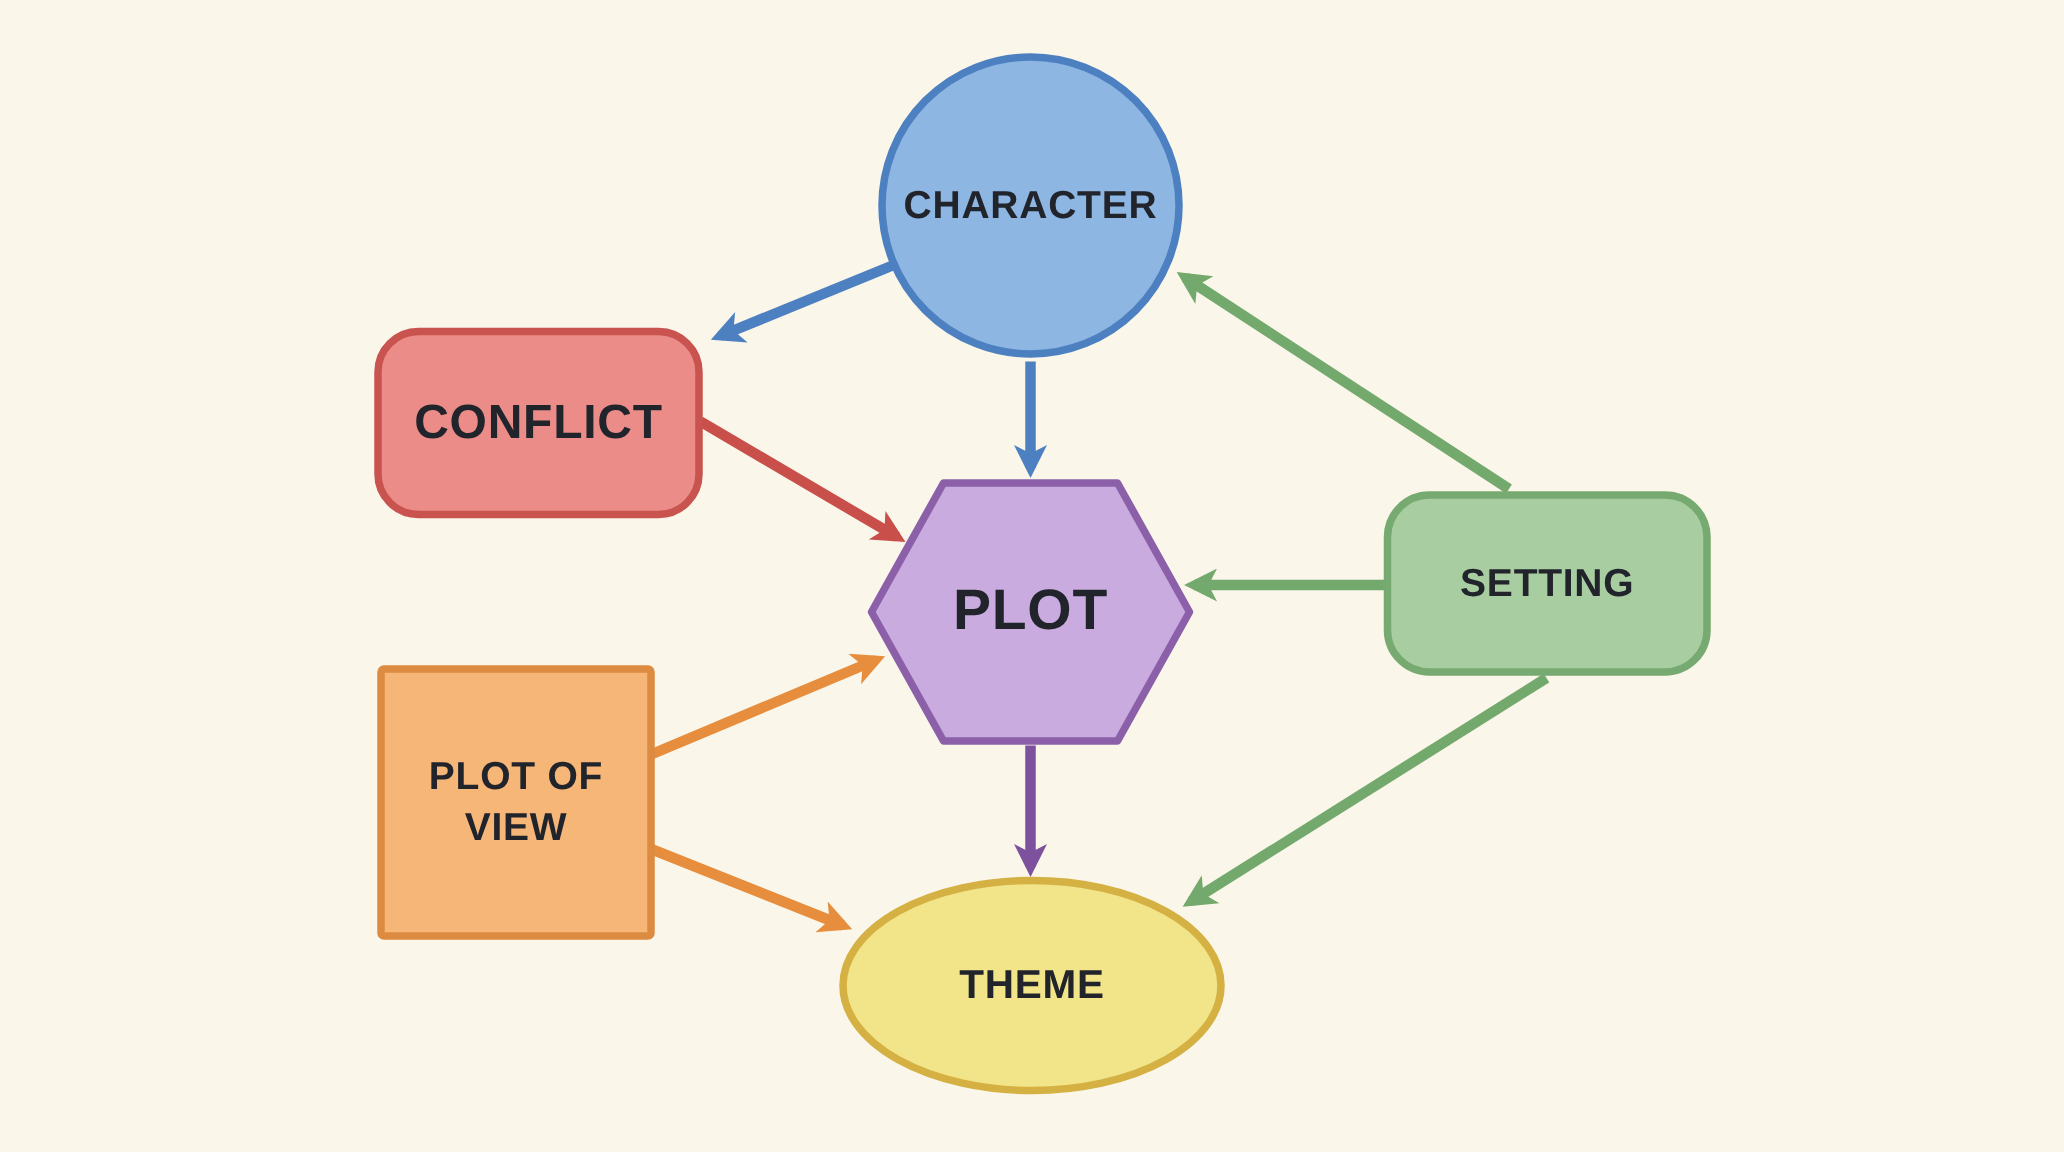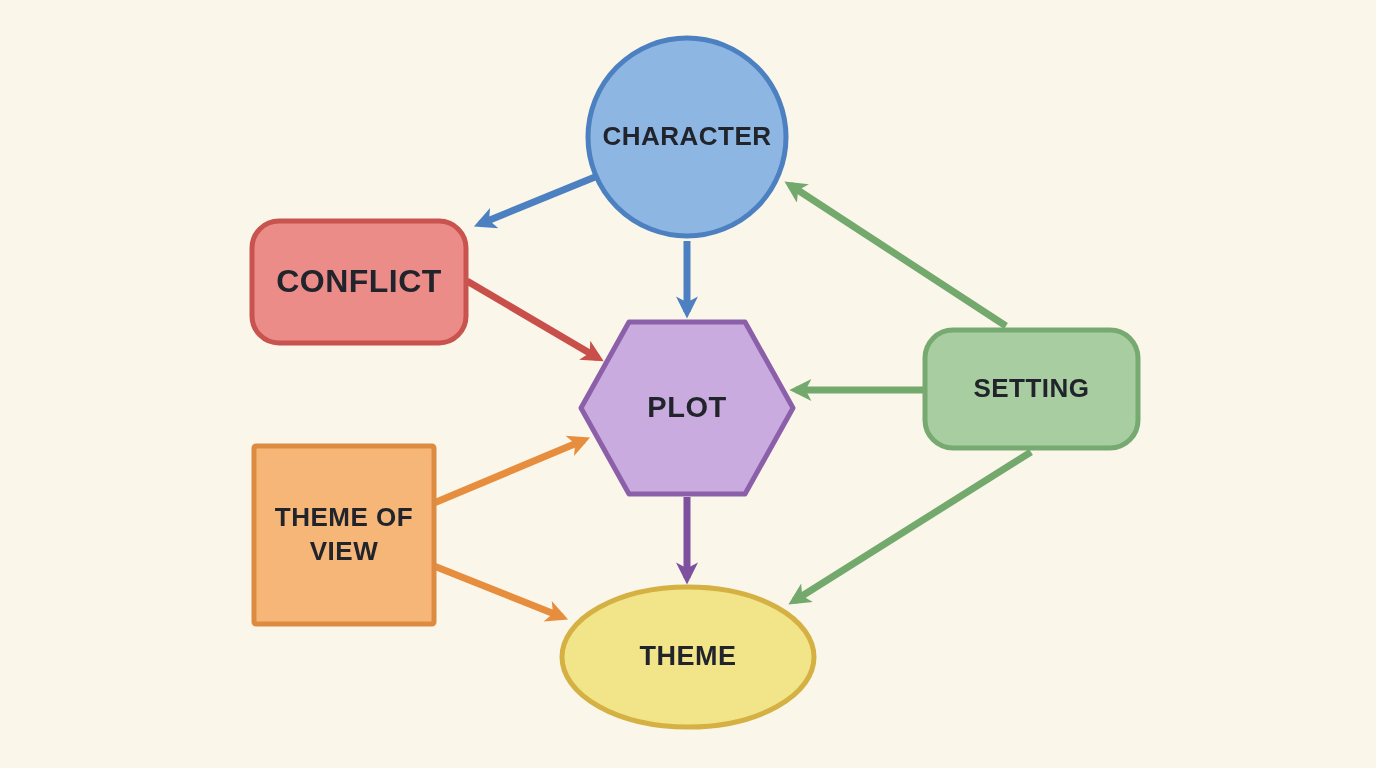--- a/index.html
+++ b/index.html
@@ -28,21 +28,21 @@
     justify-content: center;
     text-align: center;
     font-weight: bold;
     color: #22242c;
     letter-spacing: 0.5px;
     line-height: 1.3;
     pointer-events: none;
   }
   .lbl-character { left: 587px; top:  37px; width: 200px; height: 200px; font-size: 26px; }
   .lbl-conflict  { left: 252px; top: 221px; width: 214px; height: 122px; font-size: 32px; }
-  .lbl-plot      { left: 581px; top: 322px; width: 212px; height: 172px; font-size: 29px; }
+  .lbl-plot      { left: 581px; top: 322px; width: 212px; height: 172px; font-size: 38px; }
   .lbl-setting   { left: 925px; top: 330px; width: 213px; height: 118px; font-size: 26px; text-align: right; }
   .lbl-pov       { left: 254px; top: 446px; width: 180px; height: 178px; font-size: 26px; }
   .lbl-pov .wrap { width: 160px; }
   .lbl-theme     { left: 562px; top: 587px; width: 252px; height: 140px; font-size: 27px; text-align: center; }
 </style>
 </head>
 <body>
 
 <div class="canvas">
 
@@ -96,19 +96,19 @@
   <div class="node-label lbl-conflict">
     <span class="wrap">CONFLICT</span>
   </div>
   <div class="node-label lbl-plot">
     <span class="wrap">PLOT</span>
   </div>
   <div class="node-label lbl-setting">
     <span class="wrap">SETTING</span>
   </div>
   <div class="node-label lbl-pov">
-    <span class="wrap">THEME OF VIEW</span>
+    <span class="wrap">PLOT OF VIEW</span>
   </div>
   <div class="node-label lbl-theme">
     <span class="wrap">THEME</span>
   </div>
 
 </div>
 
 </body></html>

